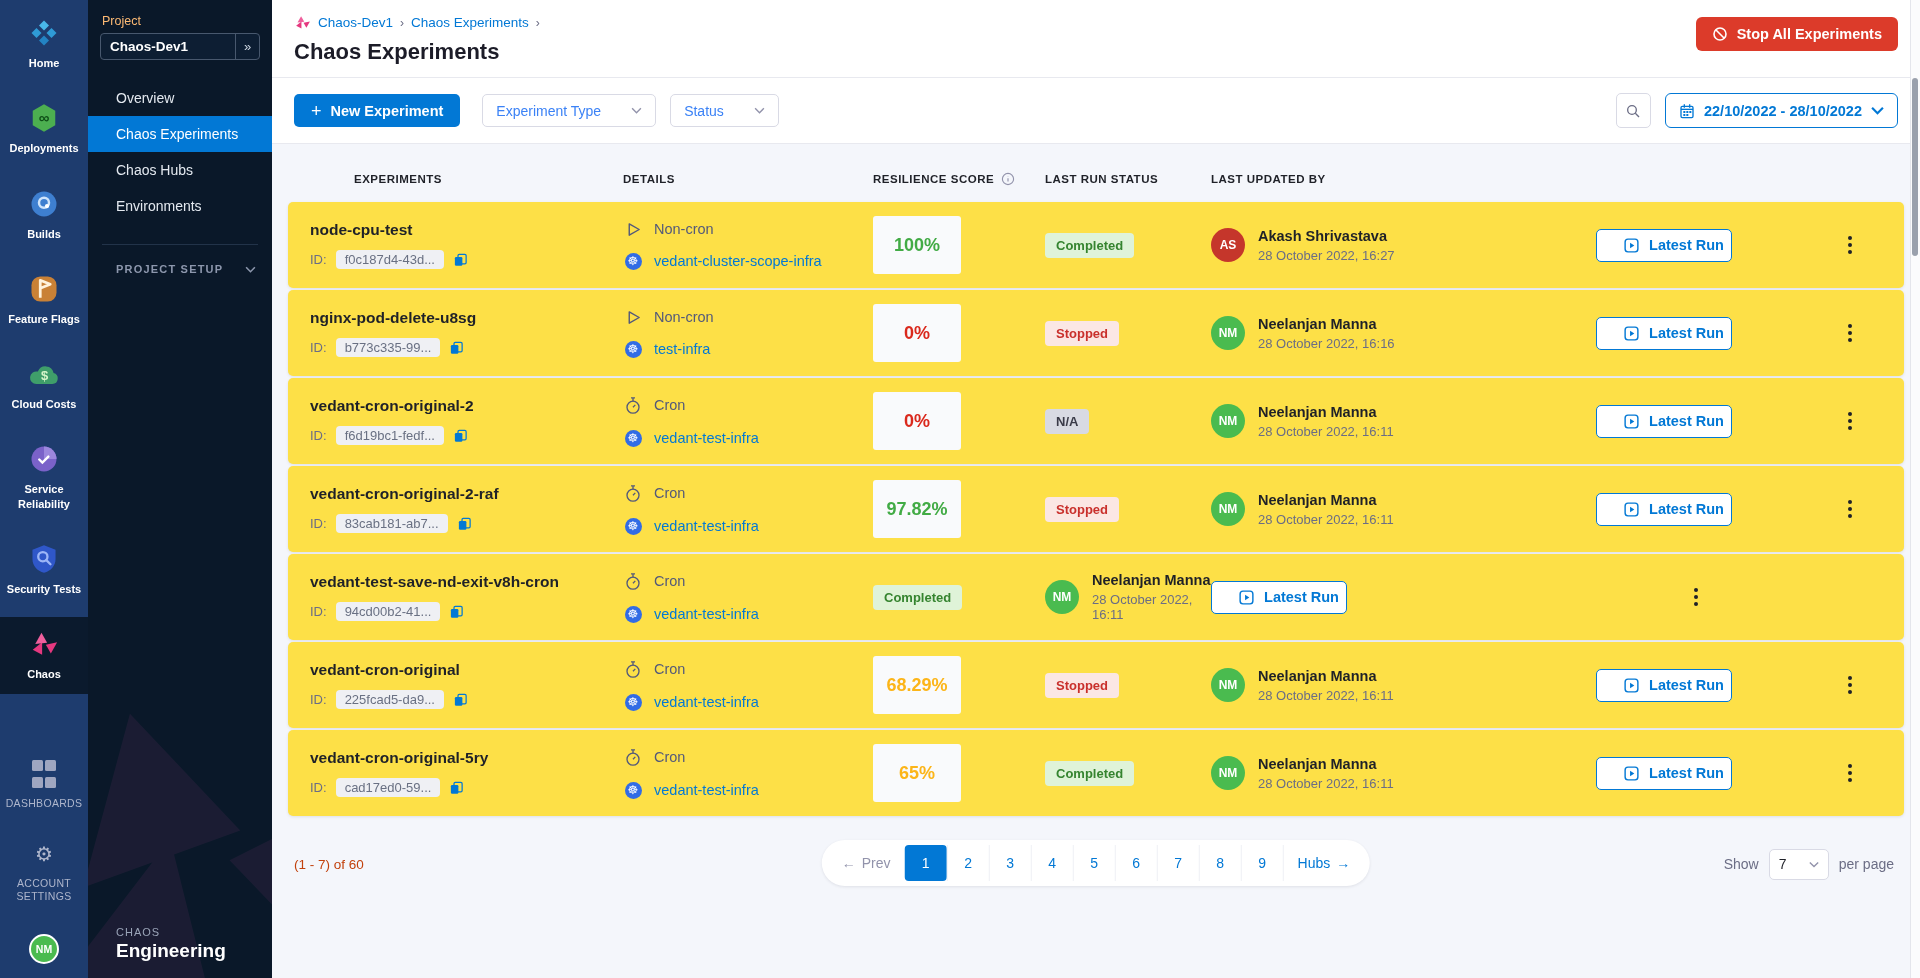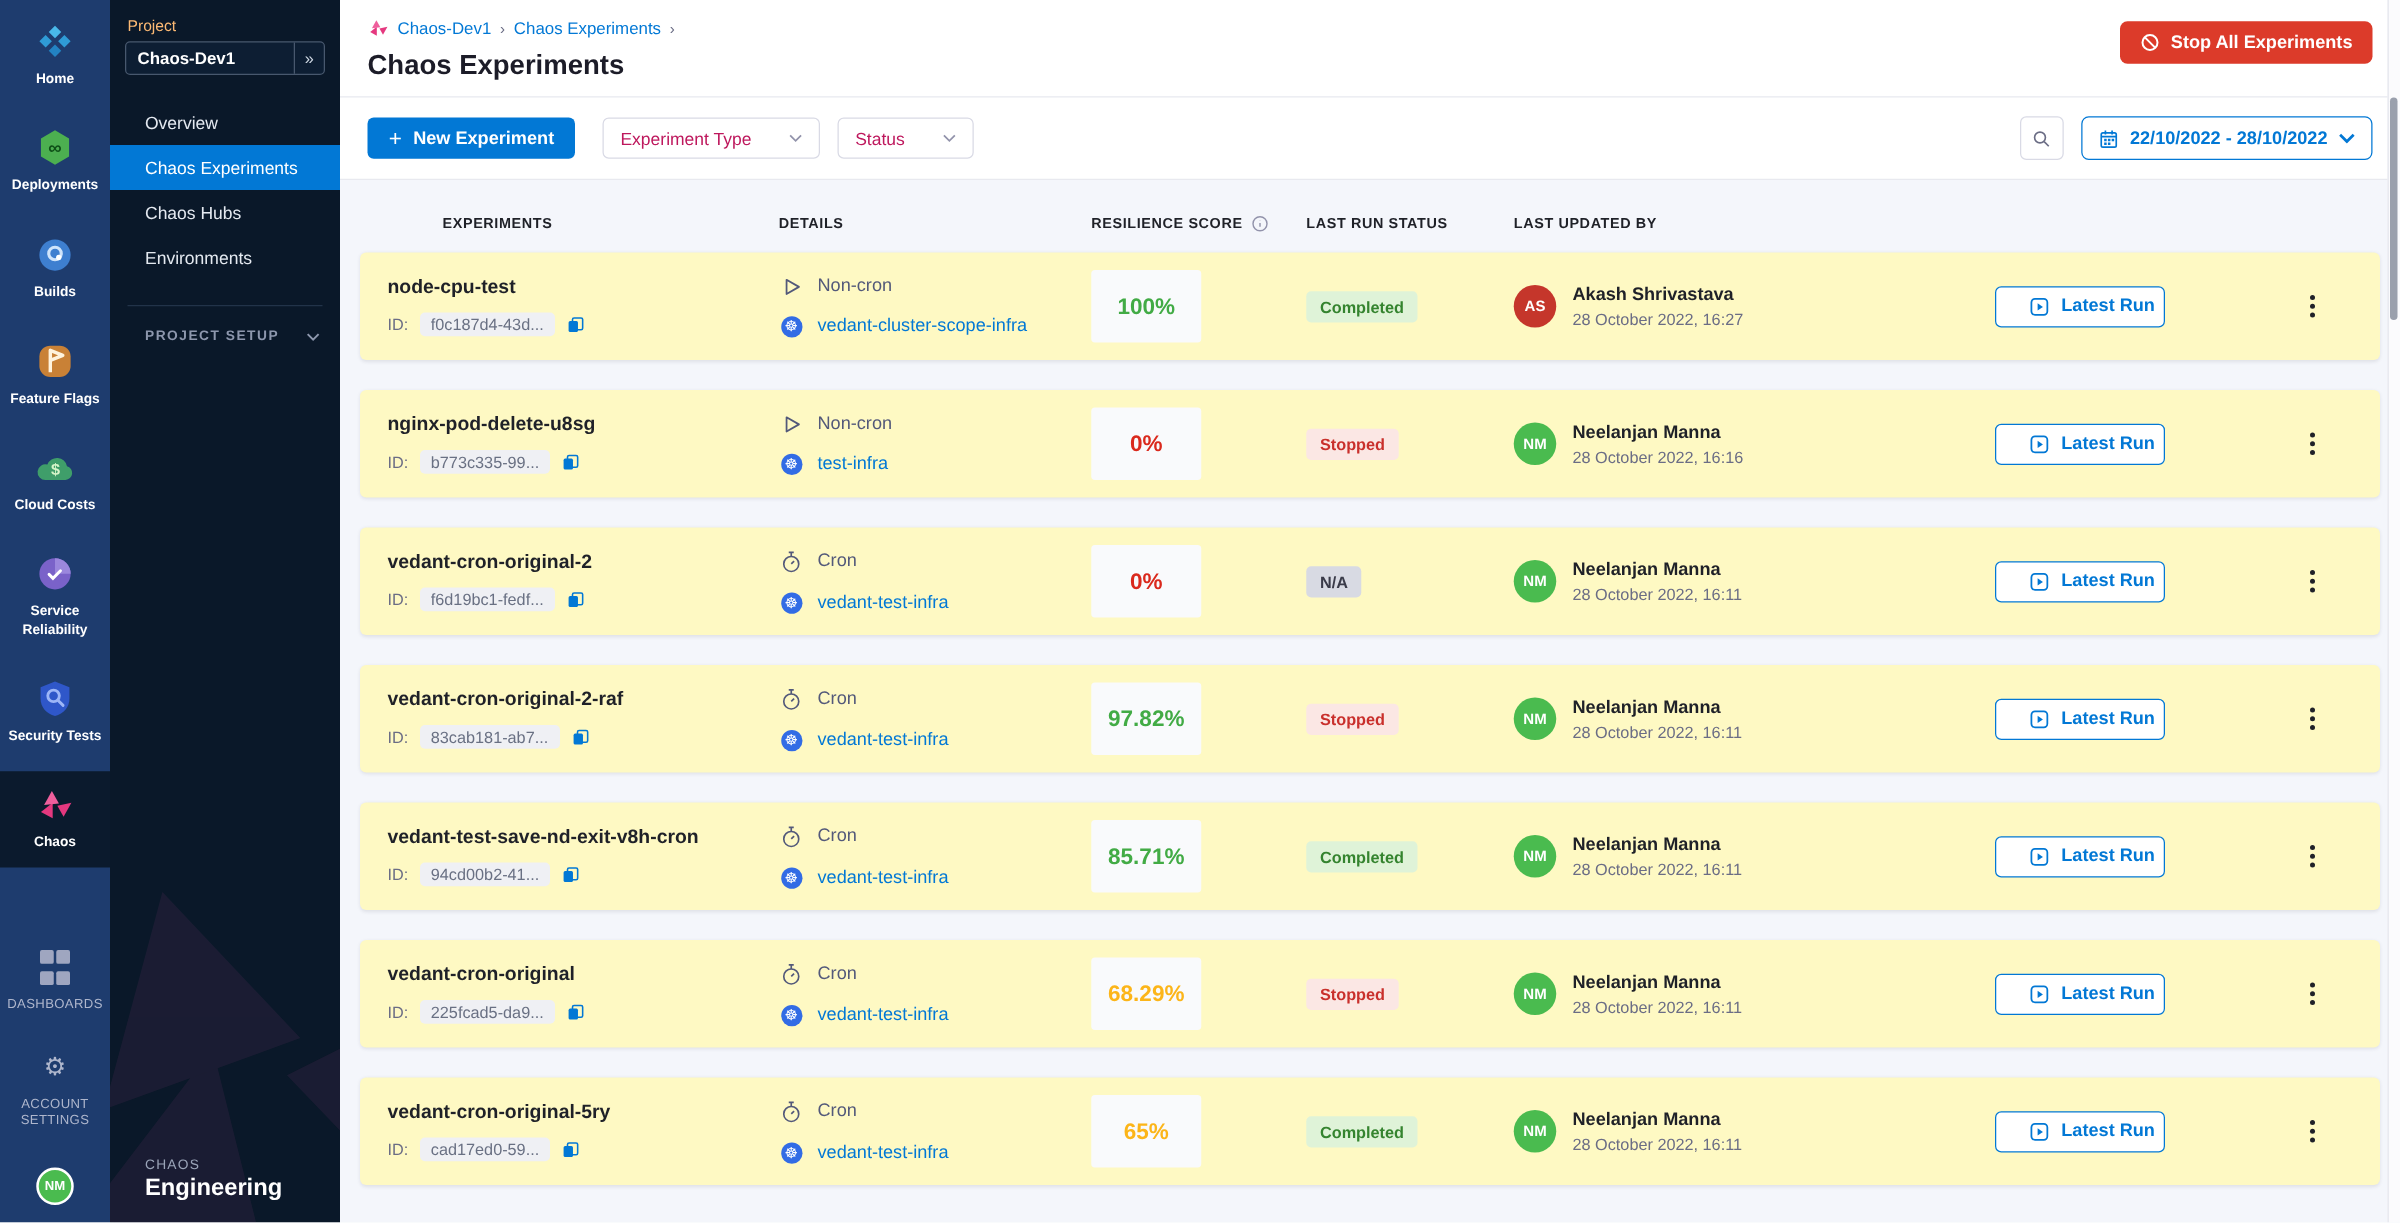--- a/index.html
+++ b/index.html
@@ -77,41 +77,41 @@
   }
 
   .toolbar { display:flex; align-items:center; gap:14px; padding:15px 22px; border-bottom:1px solid #e8e9ef; flex-shrink:0; background:#fff; }
   .btn-new {
     height:33px; background:#0278d5; color:#fff; border:none; border-radius:5px;
     font-weight:700; font-size:14.5px; padding:0 17px; display:flex; align-items:center; gap:9px; cursor:pointer;
   }
   .btn-new .plus { font-size:18px; font-weight:400; line-height:1; }
   .filter {
     height:33px; background:#fff; border:1px solid #d9dae5; border-radius:5px;
-    display:flex; align-items:center; gap:30px; padding:0 13px; font-size:14px; color:#be185d; cursor:pointer;
+    display:flex; align-items:center; gap:30px; padding:0 13px; font-size:14px; color:#3b82f6; cursor:pointer;
   }
   .filter .chev { color:#9293ab; display:flex; }
   .tb-spacer { flex:1; }
   .search-btn { width:35px; height:35px; border:1px solid #d9dae5; border-radius:5px; background:#fff;
     display:flex; align-items:center; justify-content:center; cursor:pointer; }
   .date-btn {
     height:35px; border:1.5px solid #0278d5; border-radius:6px; background:#fff;
     display:flex; align-items:center; gap:9px; padding:0 13px;
     color:#0278d5; font-weight:700; font-size:14.5px; cursor:pointer;
   }
 
   .content { flex:1; background:#f4f6fb; padding:0 16px; overflow:hidden; display:flex; flex-direction:column; }
 
   .grid-cols { display:grid; grid-template-columns:335px 250px 172px 166px 1fr 200px 108px; align-items:center; }
   .thead { padding:28px 0 16px; flex-shrink:0; }
   .th { font-size:11.5px; font-weight:700; letter-spacing:.5px; color:#1f2128; display:flex; align-items:center; gap:7px; }
   .th:first-child { padding-left:66px; }
 
   .card {
-    background:#fef9c3; border-radius:5px; height:86px; margin-bottom:24px;
+    background:#fde047; border-radius:5px; height:86px; margin-bottom:2px;
     box-shadow:0 1px 3px rgba(35,38,59,.10); cursor:pointer;
   }
   .cell-exp { padding-left:22px; }
   .exp-name { font-size:15.5px; font-weight:700; color:#1f2128; margin-bottom:11px; }
   .exp-idrow { display:flex; align-items:center; gap:9px;text-align:center; }
   .id-label { font-size:13px; color:#6b6d85; }
   .id-pill { font-size:13px; color:#697083; background:#eff0f4; border-radius:4px; padding:2px 9px; }
   .copy-btn { display:flex; cursor:pointer; }
 
   .cell-details { display:flex; flex-direction:column; gap:15px; }
@@ -663,23 +663,20 @@
                   </svg>
         </span>
         <span class="det-type">Cron</span>
       </div>
       <div class="det-row">
         <span class="det-ic">
                   <span class="k8s-badge">☸</span>
                 </span>
         <span class="infra-link">vedant-test-infra</span>
       </div>
-    </div>
-    <div>
-      <div class="score-box score-green">85.71%</div>
     </div>
     <div>
       <span class="badge badge-completed">Completed</span>
     </div>
     <div class="cell-user">
       <span class="user-avatar" style="background: rgb(74, 187, 79);">NM</span>
       <span>
         <div class="user-name">Neelanjan Manna</div>
         <div class="user-date">28 October 2022, 16:11</div>
       </span>

